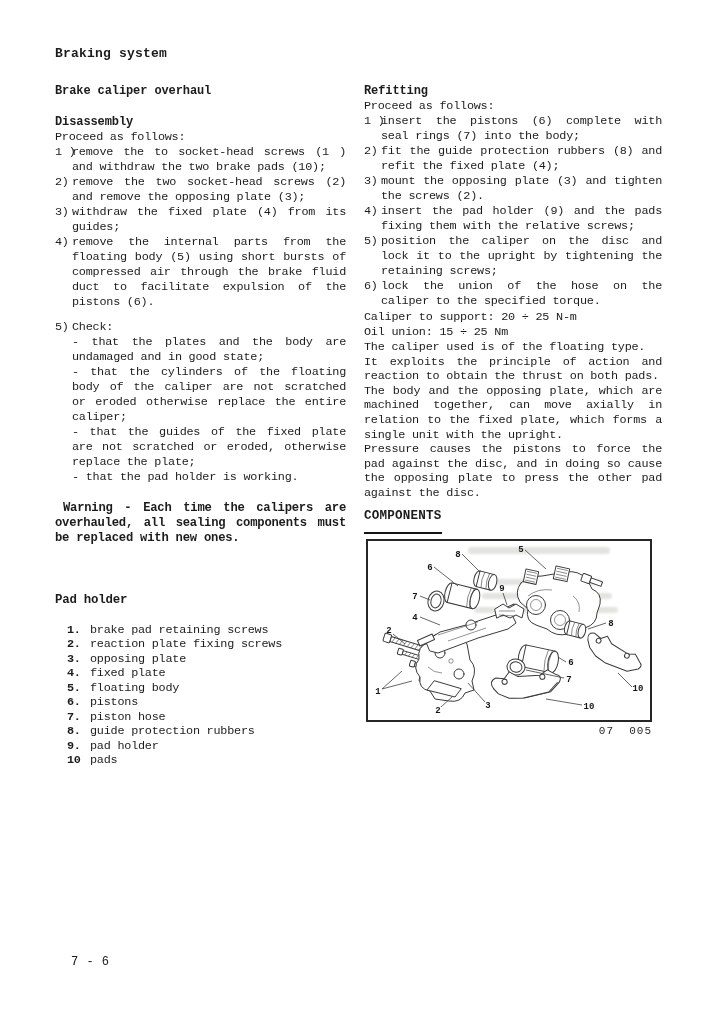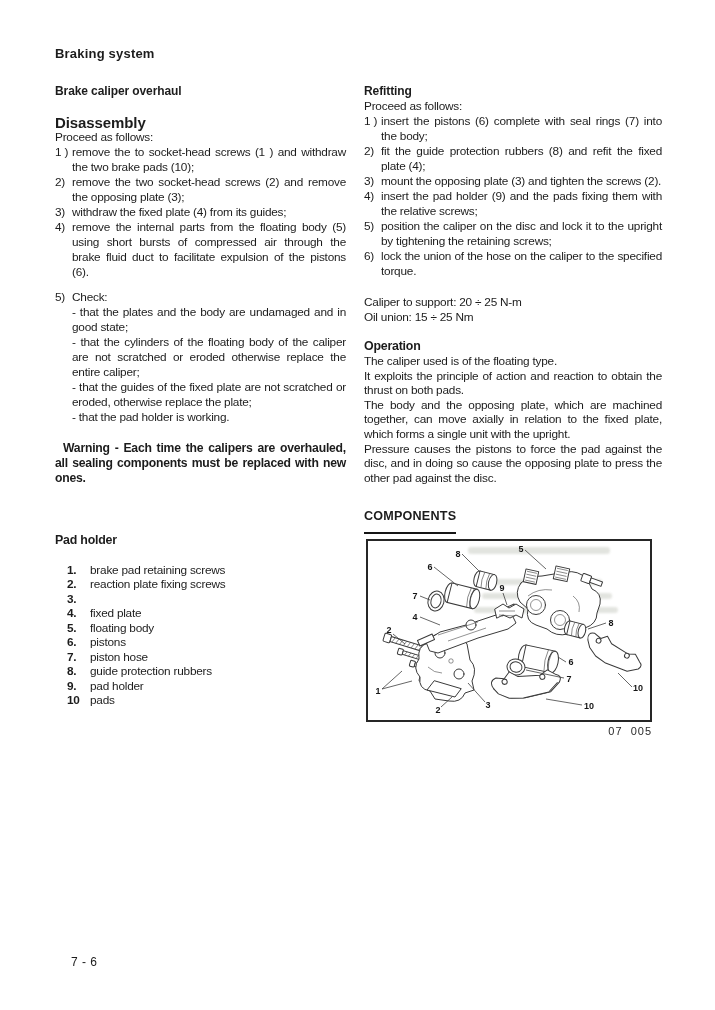--- a/index.html
+++ b/index.html
@@ -1,39 +1,39 @@
 <!DOCTYPE html>
 <html><head>
 <meta charset="utf-8">
 <style>
   html,body{margin:0;padding:0;background:#9a9a9a;}
   .sheet{
     position:relative;width:715px;height:1010px;background:#ffffff;
-    font-family:Liberation Sans, sans-serif;
+    font-family:Liberation Mono, monospace;
     color:#1c1c1c;overflow:hidden;
   }
   .doc-title{position:absolute;left:55px;top:46px;font-size:13px;font-weight:bold;letter-spacing:.2px;}
   .col{position:absolute;top:84px;font-size:11.8px;line-height:15px;letter-spacing:-.22px;}
   .col-left{left:55px;width:291px;}
   .col-right{left:364px;width:298px;}
   .h2{font-weight:bold;font-size:12px;letter-spacing:-.1px;margin:0 0 0 0;}
-  .h3{font-weight:bold;font-size:15px;letter-spacing:-.1px;margin:16px 0 0 0;}
+  .h3{font-weight:bold;font-size:12px;letter-spacing:-.1px;margin:16px 0 0 0;}
   .intro{margin:0;}
   .steps{margin:0;}
   .step{position:relative;padding-left:17px;text-align:justify;}
   .step .num{position:absolute;left:0;top:0;}
   .step5{margin-top:10px;}
   .check{padding-left:17px;text-align:justify;}
   .warning{font-weight:bold;text-align:justify;text-indent:8px;margin-top:16px;font-size:12.2px;line-height:15.2px;}
   .padholder-title{font-weight:bold;font-size:12.4px;margin-top:46px;}
   .pl-list{margin-top:15px;}
   .pl-row{display:flex;line-height:14.5px;}
   .pl-num{margin-left:12px;width:23px;font-weight:bold;flex:none;}
   .pl-label{flex:1;}
-  .torque{margin-top:16px;}
+  .torque{margin-top:1px;}
   .torque div{line-height:15px;}
   .op-title{font-weight:bold;font-size:12.4px;margin-top:14px;}
   .op p{margin:0;text-align:justify;line-height:14.6px;}
   .components{position:absolute;left:364px;top:506px;width:292px;}
   .comp-title{display:inline-block;font-weight:bold;font-size:12.6px;letter-spacing:.2px;
     border-bottom:2px solid #151515;padding-bottom:9px;}
   .figure-box{margin-top:5px;margin-left:2px;width:282px;height:179px;border:2px solid #262626;position:relative;background:#fff;}
   .figure-box svg{display:block;width:100%;height:100%;}
   .fig-caption{margin-top:3px;text-align:right;font-size:11px;letter-spacing:1px;white-space:pre;color:#2a2a2a;padding-right:4px;}
   .page-number{position:absolute;left:57px;top:955px;font-size:12px;letter-spacing:.5px;margin-left:14px;}
@@ -89,20 +89,21 @@
       <div class="pl-row">
           <span class="pl-num">1.</span>
           <span class="pl-label">brake pad retaining screws</span>
         </div>
       <div class="pl-row">
           <span class="pl-num">2.</span>
           <span class="pl-label">reaction plate fixing screws</span>
         </div>
       <div class="pl-row">
           <span class="pl-num">3.</span>
+          <span class="pl-label">opposing plate</span>
         </div>
       <div class="pl-row">
           <span class="pl-num">4.</span>
           <span class="pl-label">fixed plate</span>
         </div>
       <div class="pl-row">
           <span class="pl-num">5.</span>
           <span class="pl-label">floating body</span>
         </div>
       <div class="pl-row">
@@ -157,21 +158,20 @@
         <span class="num">6)</span>
         <span>lock the union of the hose on the caliper to the specified torque.</span>
       </div>
     </div>
 
     <div class="torque">
       <div>Caliper to support: 20 ÷ 25 N-m</div>
       <div>Oil union: 15 ÷ 25 Nm</div>
     </div>
 
-    <div class="op-title">Operation</div>
     <div class="op">
       <p>The caliper used is of the floating type.</p>
       <p>It exploits the principle of action and reaction to obtain the thrust on both pads.</p>
       <p>The body and the opposing plate, which are machined together, can move axially in relation to the fixed plate, which forms a single unit with the upright.</p>
       <p>Pressure causes the pistons to force the pad against the disc, and in doing so cause the opposing plate to press the other pad against the disc.</p>
     </div>
   </div>
 
   <div class="components">
     <div class="comp-title">COMPONENTS</div>

